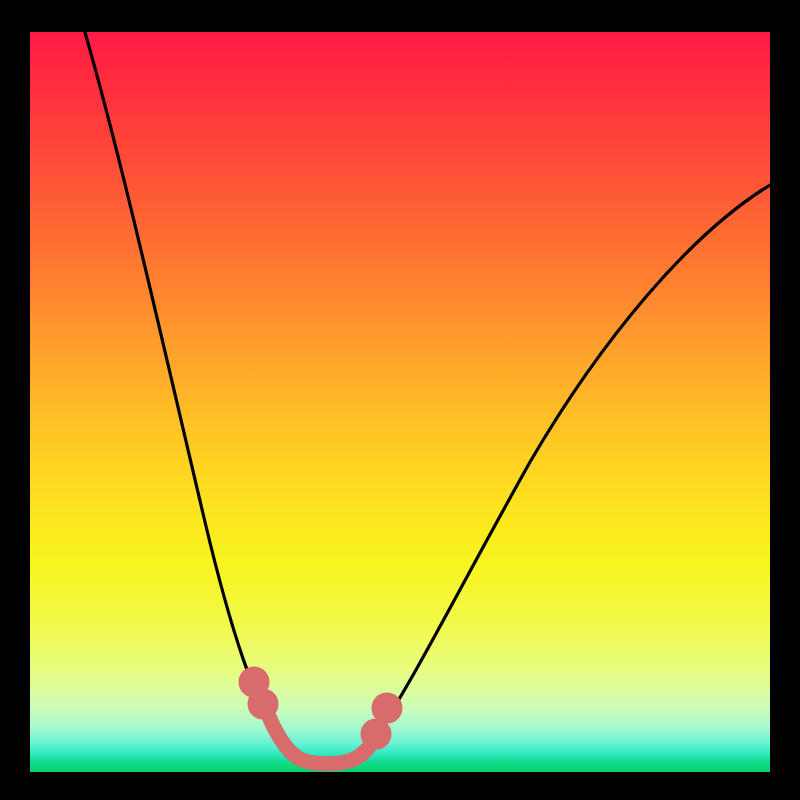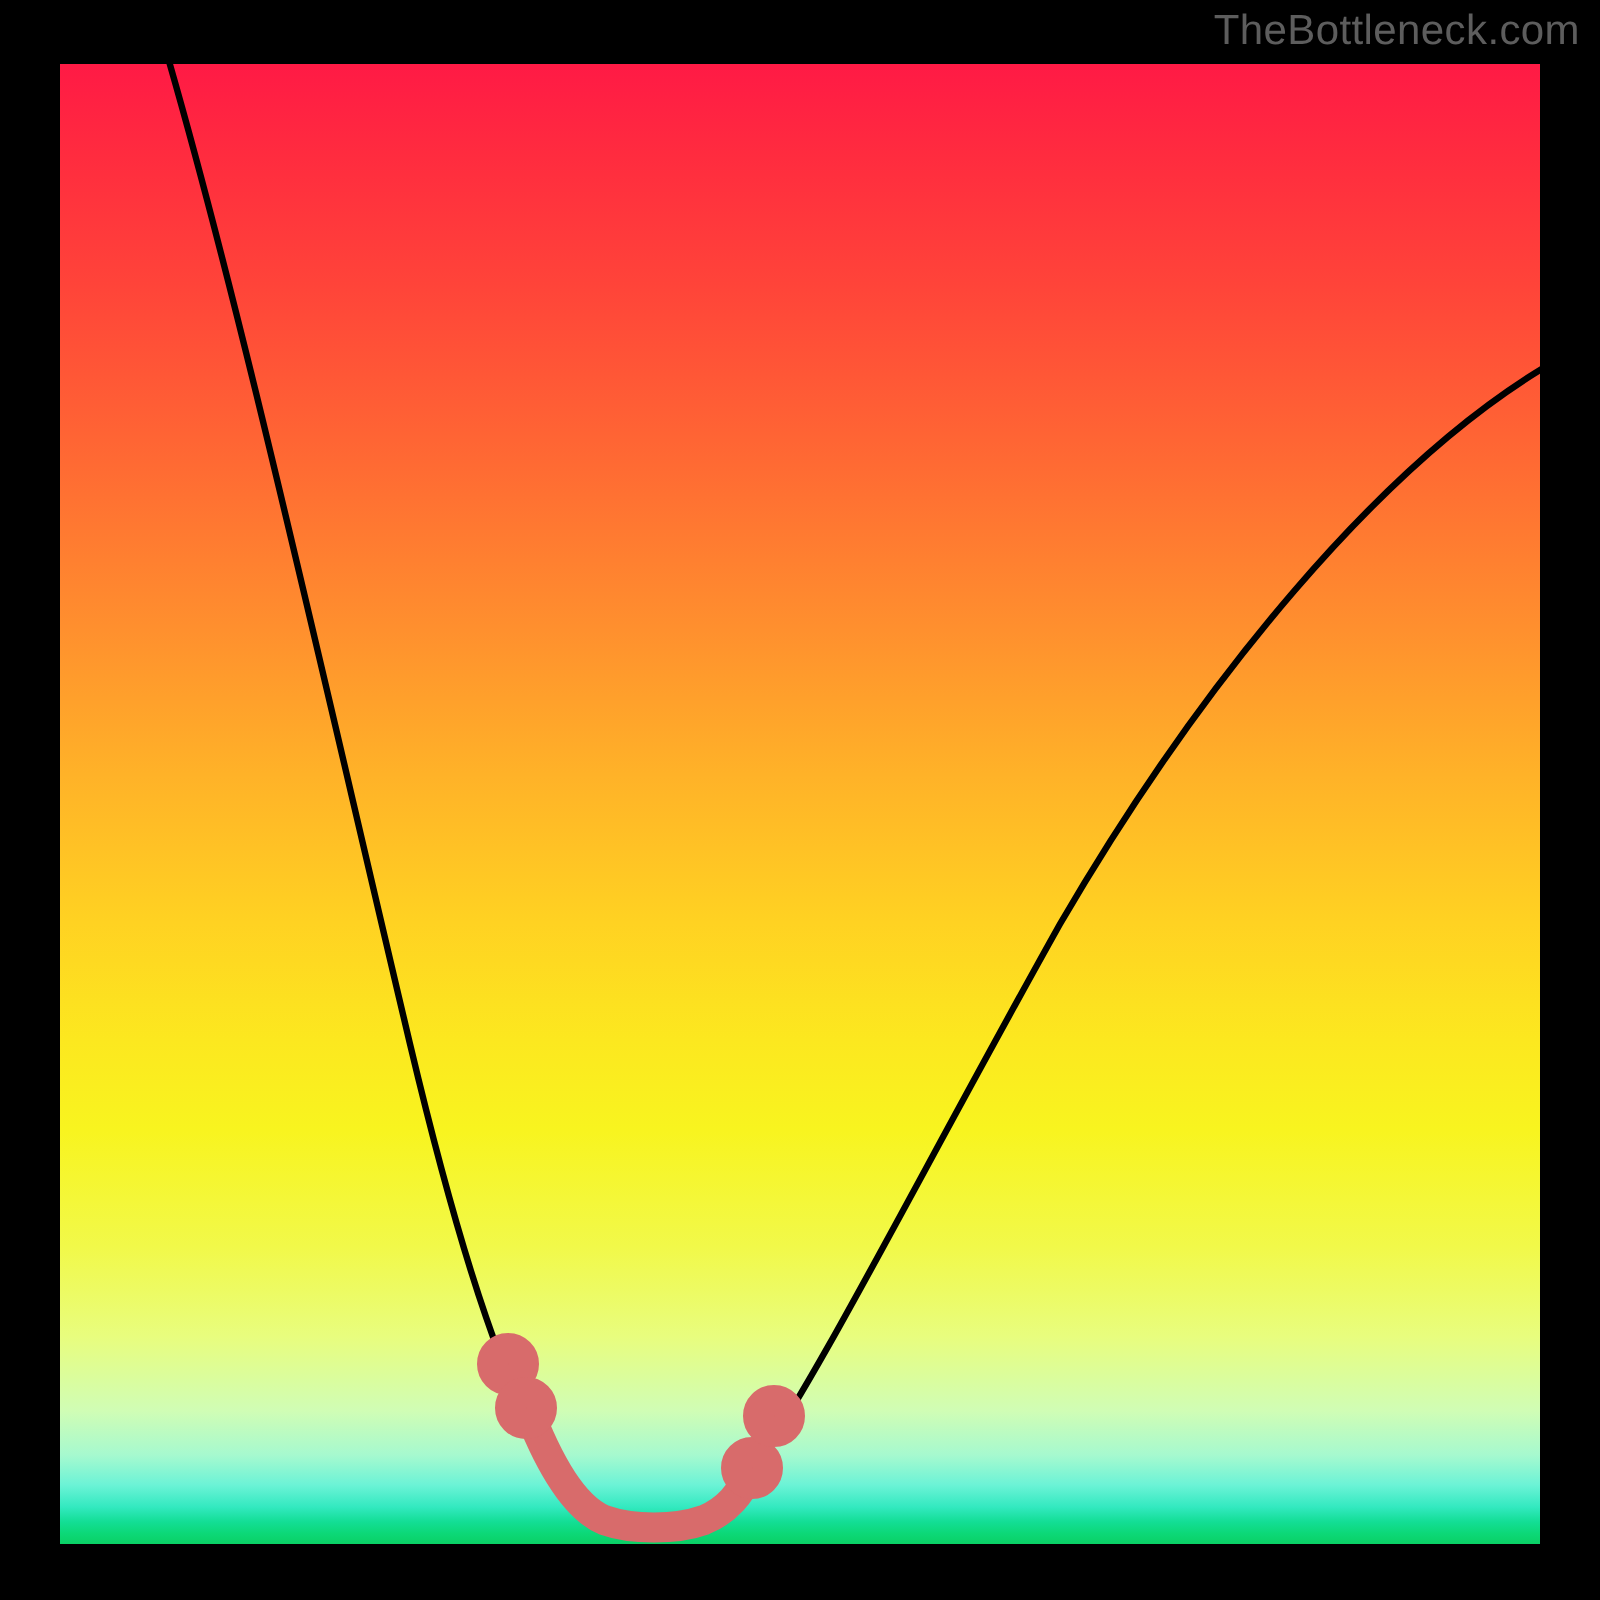--- a/index.html
+++ b/index.html
@@ -88,14 +88,13 @@
                  C 334 723, 340 715, 346 703" fill="none"></path>
 
         <circle cx="224" cy="650" r="8"></circle>
         <circle cx="233" cy="672" r="8"></circle>
         <circle cx="346" cy="702" r="8"></circle>
         <circle cx="357" cy="676" r="8"></circle>
       </g>
     </svg>
   </div>
 
-  <div class="watermark">TheBottleneck.com</div>
 </div>
 
 </body></html>

